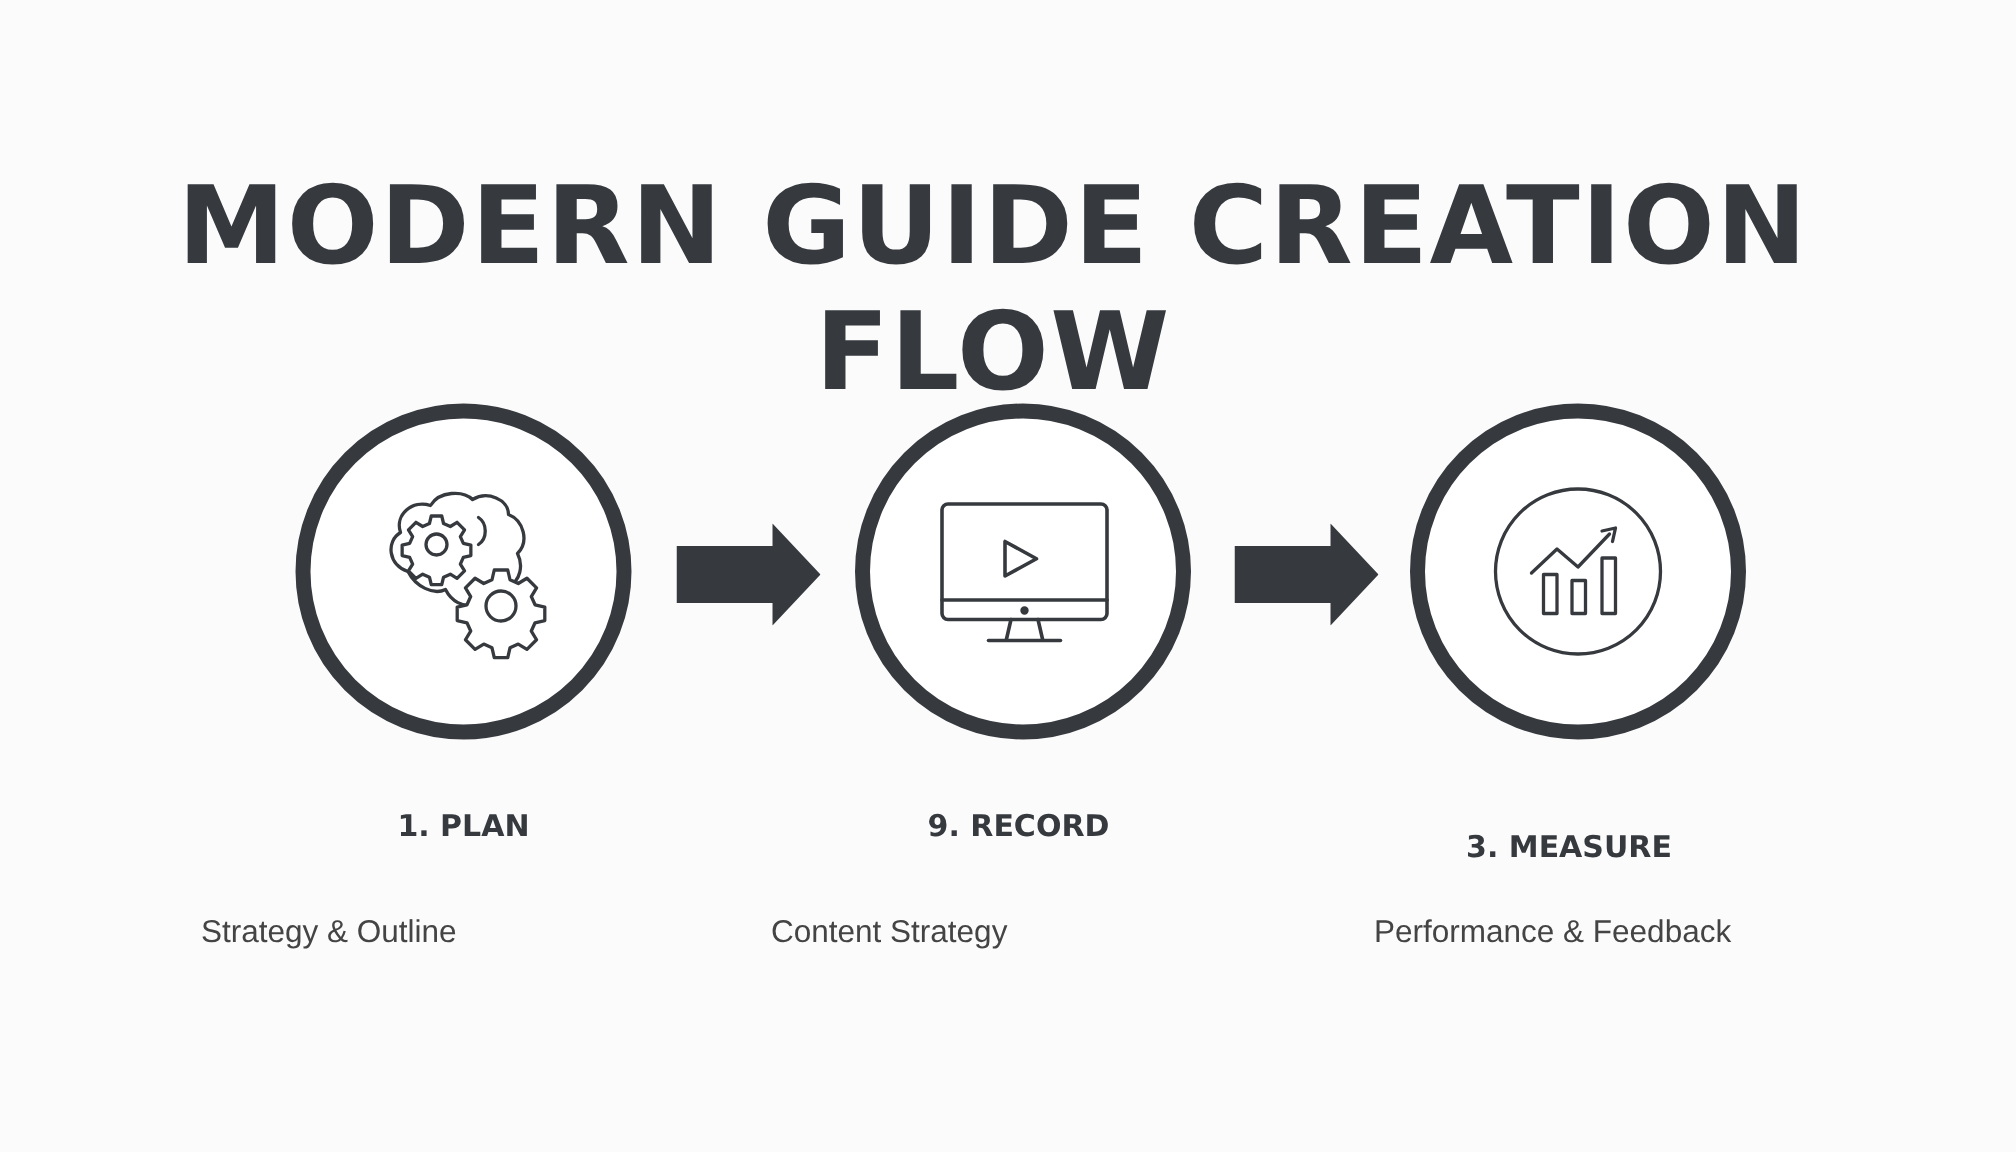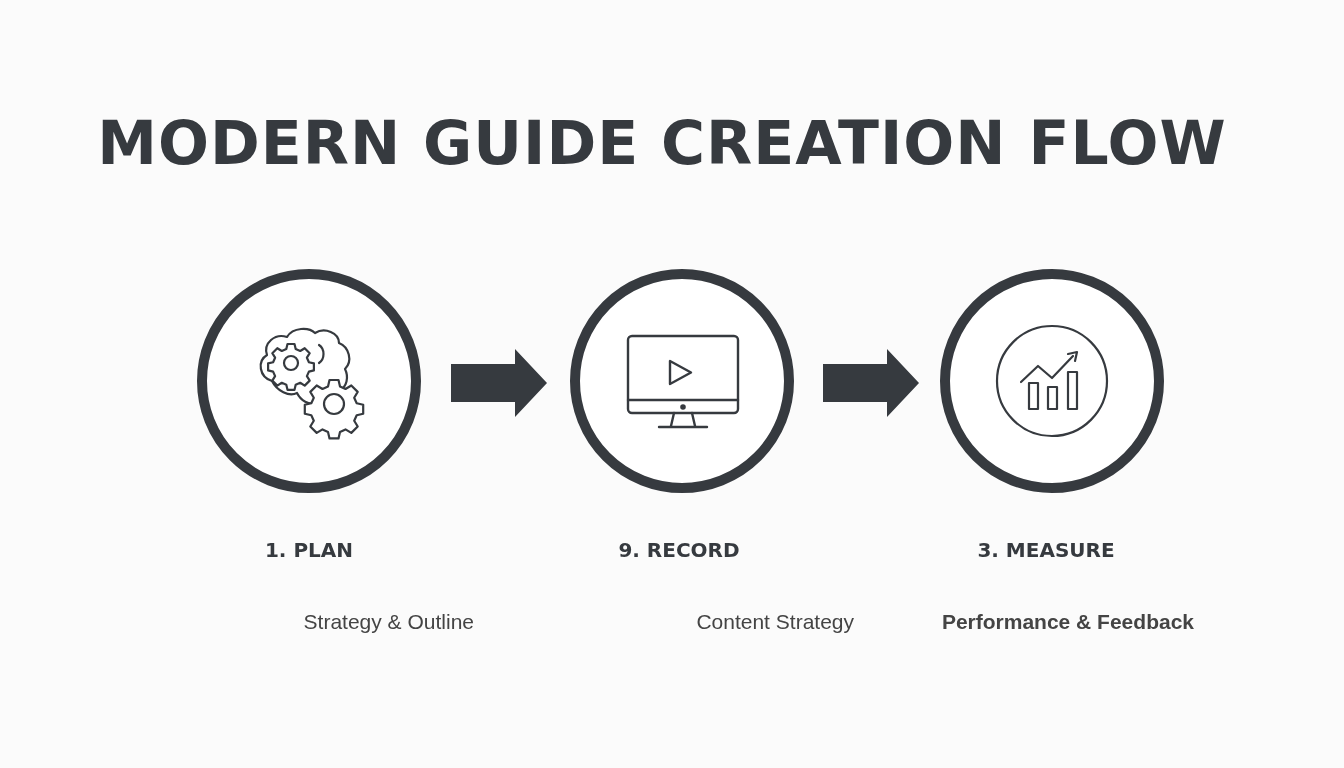--- a/index.html
+++ b/index.html
@@ -1,23 +1,23 @@
 <!DOCTYPE html>
 <html><head>
 <meta charset="utf-8">
 <style>
   html, body { margin:0; padding:0; }
   body { width:1344px; height:768px; background:#fbfbfb; position:relative; overflow:hidden; font-family:"Liberation Sans", sans-serif; color:#363a3f; }
-  .title { position:absolute; left:0; width:1324px; top:108px; text-align:center; font-family:"DejaVu Sans", sans-serif; font-weight:bold; font-size:60px; letter-spacing:1px; color:#363a3f; }
+  .title { position:absolute; left:0; width:1324px; top:108px; text-align:center; font-family:"DejaVu Sans", sans-serif; font-weight:bold; font-size:72px; letter-spacing:1px; color:#363a3f; }
   .step { position:absolute; top:269px; width:224px; height:224px; }
   .ring { position:absolute; left:0; top:0; width:204px; height:204px; border:10px solid #363a3f; border-radius:50%; background:#fff; }
   .icon { position:absolute; left:0; top:0; width:224px; height:224px; }
   .arrow { position:absolute; top:349px; width:96px; height:68px; }
   .label { position:absolute; top:538px; width:340px; text-align:center; font-family:"DejaVu Sans", sans-serif; font-weight:bold; font-size:20px; color:#363a3f; }
-  .sub { position:absolute; top:610px; width:340px; text-align:right; font-size:21px; color:#444; }
+  .sub { position:absolute; top:610px; width:340px; text-align:left; font-size:21px; color:#444; }
 </style>
 </head>
 <body>
 
 <div class="title">MODERN GUIDE CREATION FLOW</div>
 
 <div class="step" style="left:197px;">
   <div class="ring"></div>
   <svg class="icon" viewBox="0 0 224 224" fill="none" stroke="#363a3f" stroke-width="2.2" stroke-linejoin="round" stroke-linecap="round">
     <path d="M75 112 C62 108 60 92 70 86 C66 74 78 64 90 68 C96 58 112 58 118 64 C128 58 142 64 142 74 C152 78 156 92 148 100 C152 108 150 118 142 122"></path>
@@ -65,14 +65,14 @@
     <polyline points="128,85 137,83 135,92"></polyline>
   </svg>
 </div>
 
 <div class="label" style="left:139px;">1. PLAN</div>
 <div class="sub" style="left:134px;">Strategy &amp; Outline</div>
 
 <div class="label" style="left:509px;">9. RECORD</div>
 <div class="sub" style="left:514px;">Content Strategy</div>
 
-<div class="label" style="left:876px;">3. MEASURE</div>
-<div class="sub" style="left:854px;font-weight:bold;">Performance &amp; Feedback</div>
+<div class="label" style="left:876px;margin-top:14px;">3. MEASURE</div>
+<div class="sub" style="left:916px;">Performance &amp; Feedback</div>
 
 </body></html>

